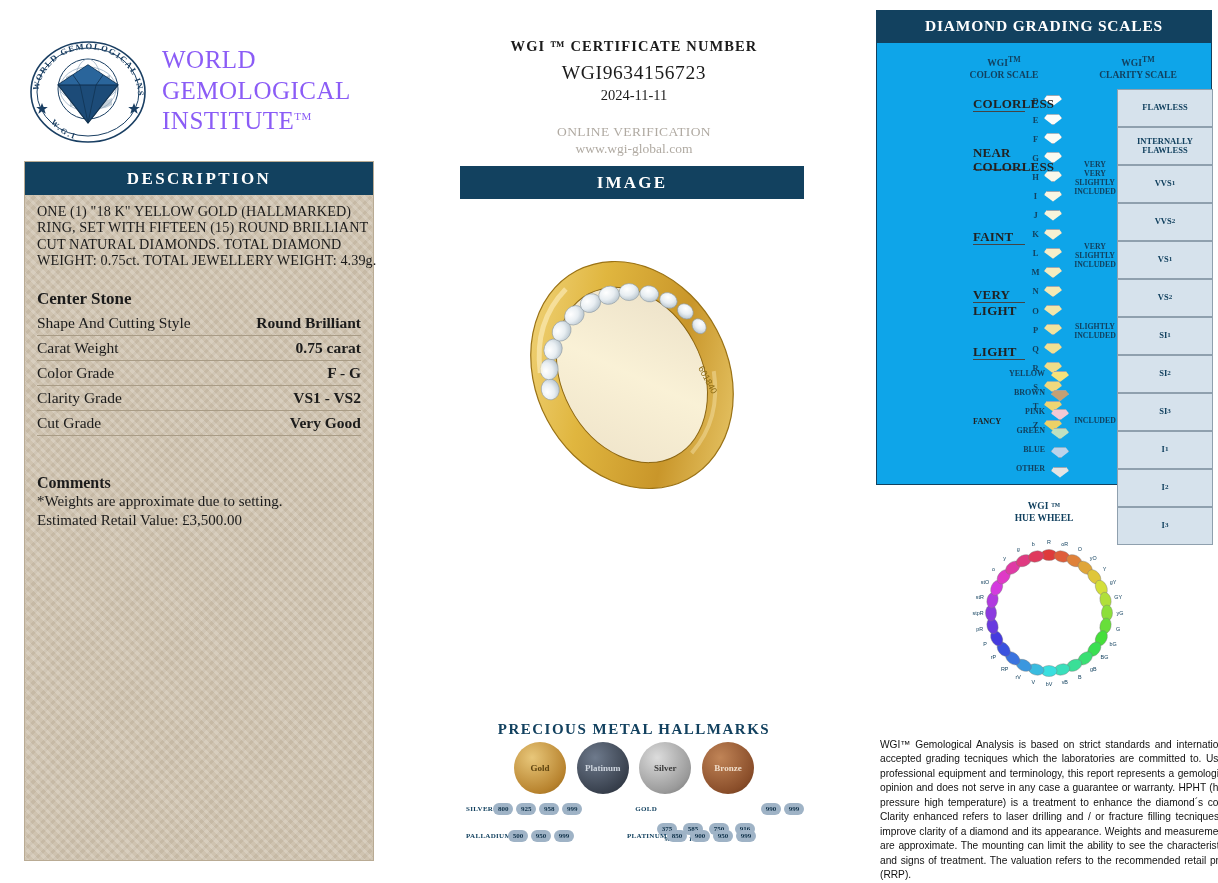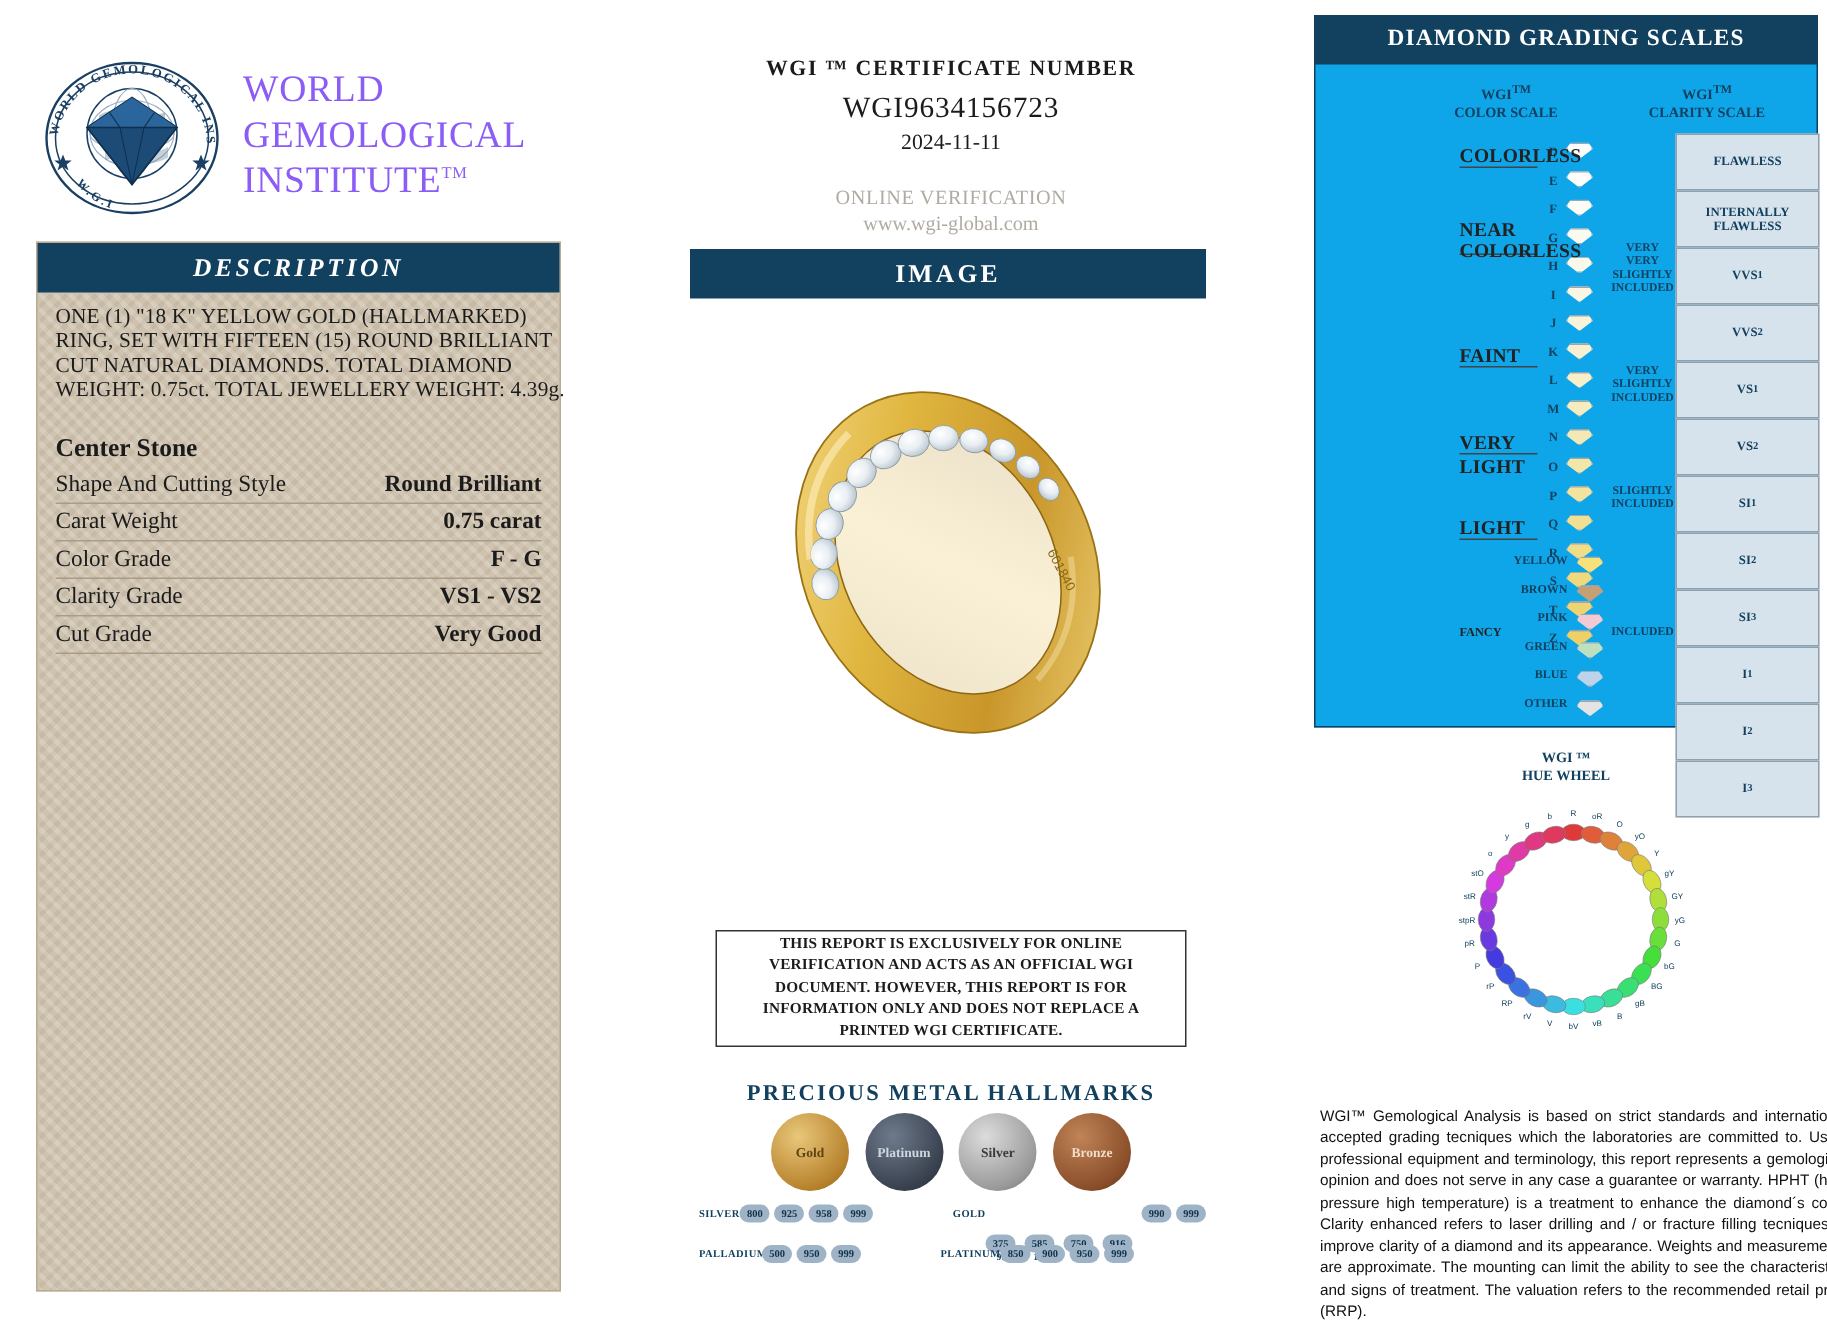--- a/index.html
+++ b/index.html
@@ -21,21 +21,21 @@
   .logo-seal { width:132px; height:108px; position:relative; flex:0 0 132px; }
   .logo-text { font-family:"Liberation Serif", serif; font-weight:normal; font-size:25px; line-height:1.22; color:#8b5cf6; letter-spacing:0.5px; margin-left:8px; }
   .logo-text sup { font-size:11px; vertical-align:super; }
 
   .desc-panel { position:absolute; left:24px; top:161px; width:350px; height:700px; background:#cfc3b0; border:1px solid #b9ab94;
     background-image:
       repeating-linear-gradient(45deg, rgba(255,255,255,0.18) 0 3px, rgba(0,0,0,0.0) 3px 7px),
       repeating-linear-gradient(-45deg, rgba(120,100,70,0.10) 0 3px, rgba(0,0,0,0.0) 3px 7px);
   }
   .desc-header { height:33px; background:#12415f; color:#ffffff; display:flex; align-items:center; justify-content:center;
-    font-family:"Liberation Serif", serif; font-weight:bold; font-size:17px; letter-spacing:2.4px;font-style:italic; }
+    font-family:"Liberation Serif", serif; font-weight:bold; font-size:17px; letter-spacing:2.4px; }
   .desc-body { padding:8px 12px 0 12px; }
   .desc-text { font-size:14.2px; line-height:1.16; letter-spacing:0.1px; }
   .desc-text div { white-space:nowrap; }
 
   .section-title { font-weight:bold; font-size:17px; margin-top:20px; margin-bottom:2px; }
   .spec-table { width:100%; border-collapse:collapse; margin-top:2px; }
   .spec-table td { font-size:15.5px; padding:3px 0 3px 0; border-bottom:1px solid #a99c86; }
   .spec-table td.v { text-align:right; font-weight:bold; }
   .spec-table tr:last-child td { border-bottom:1px solid #a99c86; }
   .comments { margin-top:38px; }
@@ -190,20 +190,25 @@
             <td>Clarity Grade</td>
             <td class="v">VS1 - VS2</td>
           </tr>
           <tr>
             <td>Cut Grade</td>
             <td class="v">Very Good</td>
           </tr>
         </tbody>
           </table>
 
+        <div class="comments">
+          <div class="ct">Comments</div>
+          <div class="cl">*Weights are approximate due to setting.</div>
+          <div class="cl">Estimated Retail Value: £3,500.00</div>
+        </div>
       </div>
     </div>
   </div>
 
   <div class="col-center">
     <div class="cert-head">
       <div class="l1">WGI ™ CERTIFICATE NUMBER</div>
       <div class="l2">WGI9634156723</div>
       <div class="l3">2024-11-11</div>
       <div class="l4">ONLINE VERIFICATION</div>
@@ -278,23 +283,20 @@
               </g>
           </g>
 
           <path d="M92,120 q18,-48 62,-62" fill="none" stroke="#fff3c8" stroke-width="5" opacity="0.55"></path>
           <path d="M246,200 q-16,46 -58,62" fill="none" stroke="#fff3c8" stroke-width="4" opacity="0.35"></path>
         </g>
         <text x="238" y="158" font-family="Liberation Sans, sans-serif" font-size="9" fill="#8b6a14" transform="rotate(62 238 158)">601840</text>
       </svg>
     </div>
 
-    <div class="notice">
-      <p>THIS REPORT IS EXCLUSIVELY FOR ONLINE VERIFICATION AND ACTS AS AN OFFICIAL WGI DOCUMENT. HOWEVER, THIS REPORT IS FOR INFORMATION ONLY AND DOES NOT REPLACE A PRINTED WGI CERTIFICATE.</p>
-    </div>
 
     <div class="hallmark-title">PRECIOUS METAL HALLMARKS</div>
 
     <div class="coins">
       <div class="coin gold">
           <span>Gold</span>
         </div>
       <div class="coin plat">
           <span>Platinum</span>
         </div>

